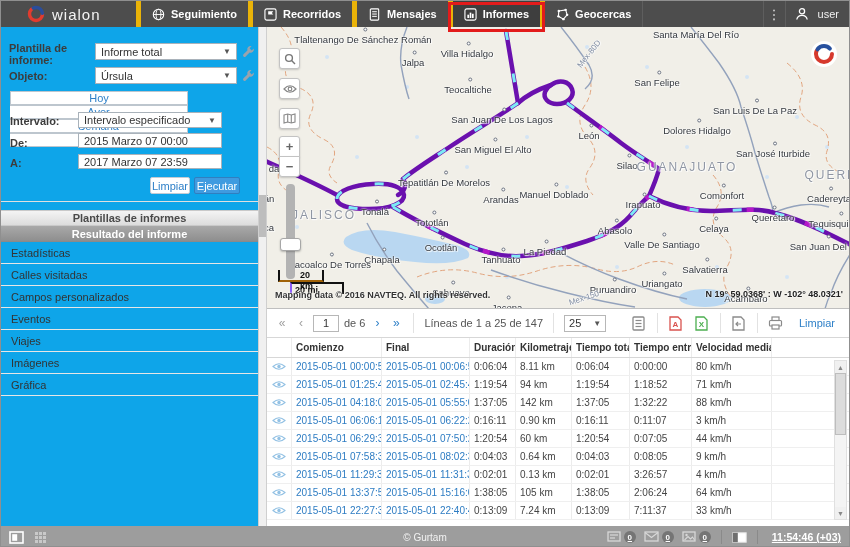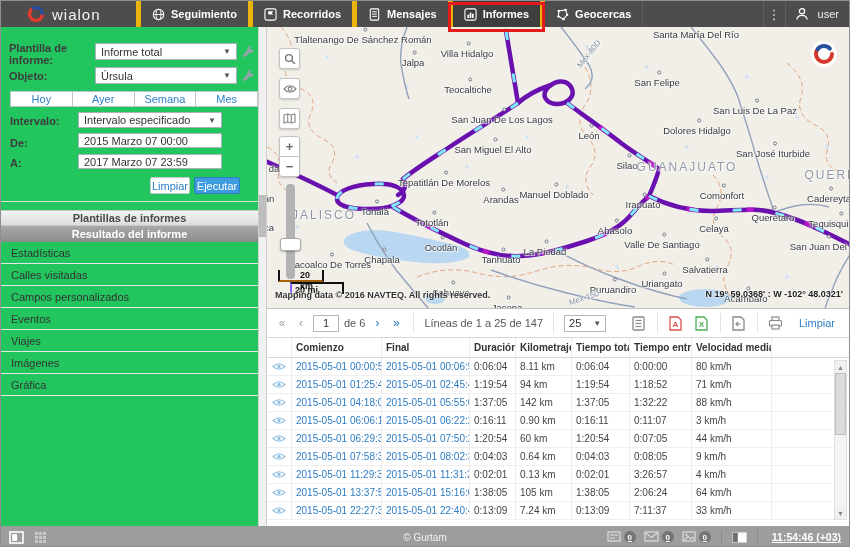--- a/index.html
+++ b/index.html
@@ -15,27 +15,27 @@
   .nav-item:last-child { border-right:1px solid #5e5e5e; }
   .nav-item.active { background:#3e3e3e; }
   .nav-ic { display:flex; align-items:center; }
   .annotation { position:absolute; left:-5px; top:1px; width:calc(100% + 10px); height:30px; border:3px solid #e31b1b; pointer-events:none; z-index:60; }
   .nav-right { margin-left:auto; display:flex; align-items:center; gap:9px; padding-right:10px; }
   .dots { font-size:13px; color:#e8e8e8; cursor:pointer; padding:0 4px; border-left:1px solid #5e5e5e; border-right:1px solid #5e5e5e; height:100%; display:flex; align-items:center; }
   .user-label { font-size:11px; color:#f0f0f0; cursor:pointer; }
 
   
   .main { display:flex; height:499px; }
-  .sidebar { width:258px; background:#22c55e; position:relative; border-right:1px solid #cfcfcf; }
+  .sidebar { width:258px; background:#0ea5e9; position:relative; border-right:1px solid #cfcfcf; }
   .form-area { position:relative; height:175px; font-size:11px; color:#3c3c3c; border-bottom:1px solid #e0e0e0; }
   .flabel { position:absolute; font-weight:bold; color:#3c3c3c; line-height:12px; }
   .fselect, .finput { position:absolute; border:1px solid #a9b2ba; background:#fff; font-size:11px; color:#333; display:flex; align-items:center; padding:0 5px; cursor:pointer; }
   .fselect .caret { margin-left:auto; font-size:8px; color:#555; }
   .wrench { position:absolute; cursor:pointer; }
-  .quick-row { position:absolute; left:9px; top:64px; width:248px; height:16px; display:flex; }
+  .quick-row { position:absolute; left:9px; top:64px; width:178px; height:16px; display:flex;flex-direction:column; }
   .qbtn { flex:1; border:1px solid #bdc6ce; border-left:none; background:#fff; color:#2f80c8; font-size:11px; display:flex; align-items:center; justify-content:center; cursor:pointer; }
   .qbtn:first-child { border-left:1px solid #bdc6ce; }
   .btn { position:absolute; font-size:11px; display:flex; align-items:center; justify-content:center; cursor:pointer; border-radius:2px; }
   .btn.light { background:#fff; border:1px solid #c4ccd4; color:#2f80c8; }
   .btn.primary { background:#3f9be0; border:1px solid #2f7fc0; color:#fff; }
   .panel-header { height:16px; display:flex; align-items:center; justify-content:center; font-size:11px; font-weight:bold; }
   .panel-header.light { background:linear-gradient(#f4f4f4,#dcdcdc); color:#4a4a4a; border-top:1px solid #c9c9c9; border-bottom:1px solid #c9c9c9; margin-top:8px; }
   .panel-header.dark { background:linear-gradient(#a9a9a9,#8e8e8e); color:#fff; border-bottom:1px solid #8a8a8a; }
   .result-list .list-item { height:22px; display:flex; align-items:center; padding-left:10px; font-size:11px; color:#333; border-bottom:1px solid #e6e6e6; cursor:pointer; }
 

